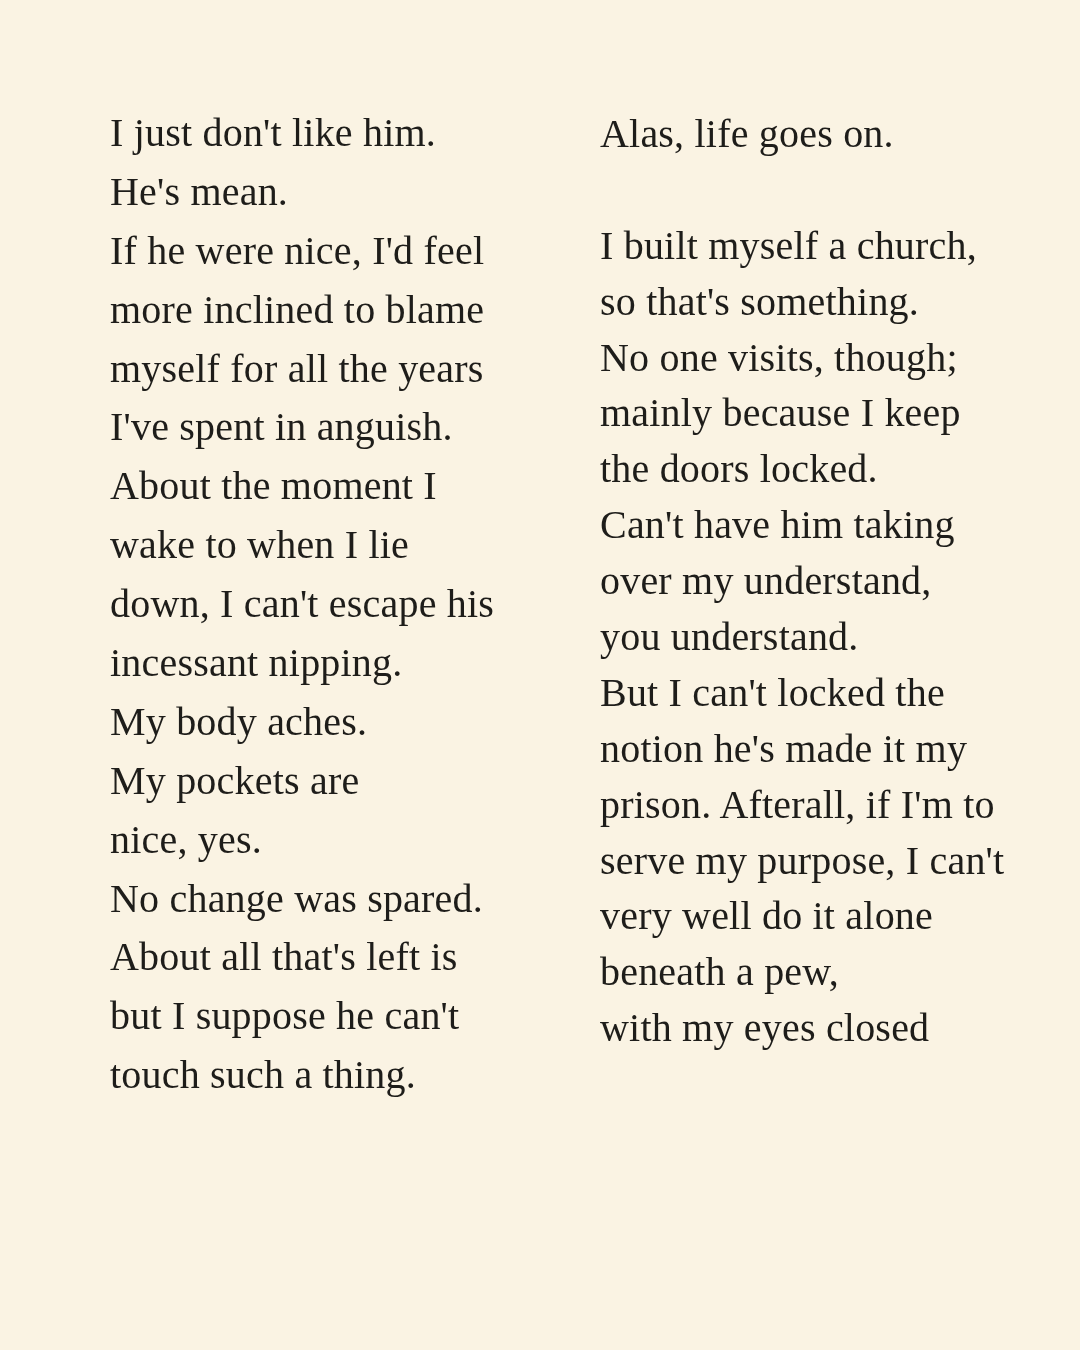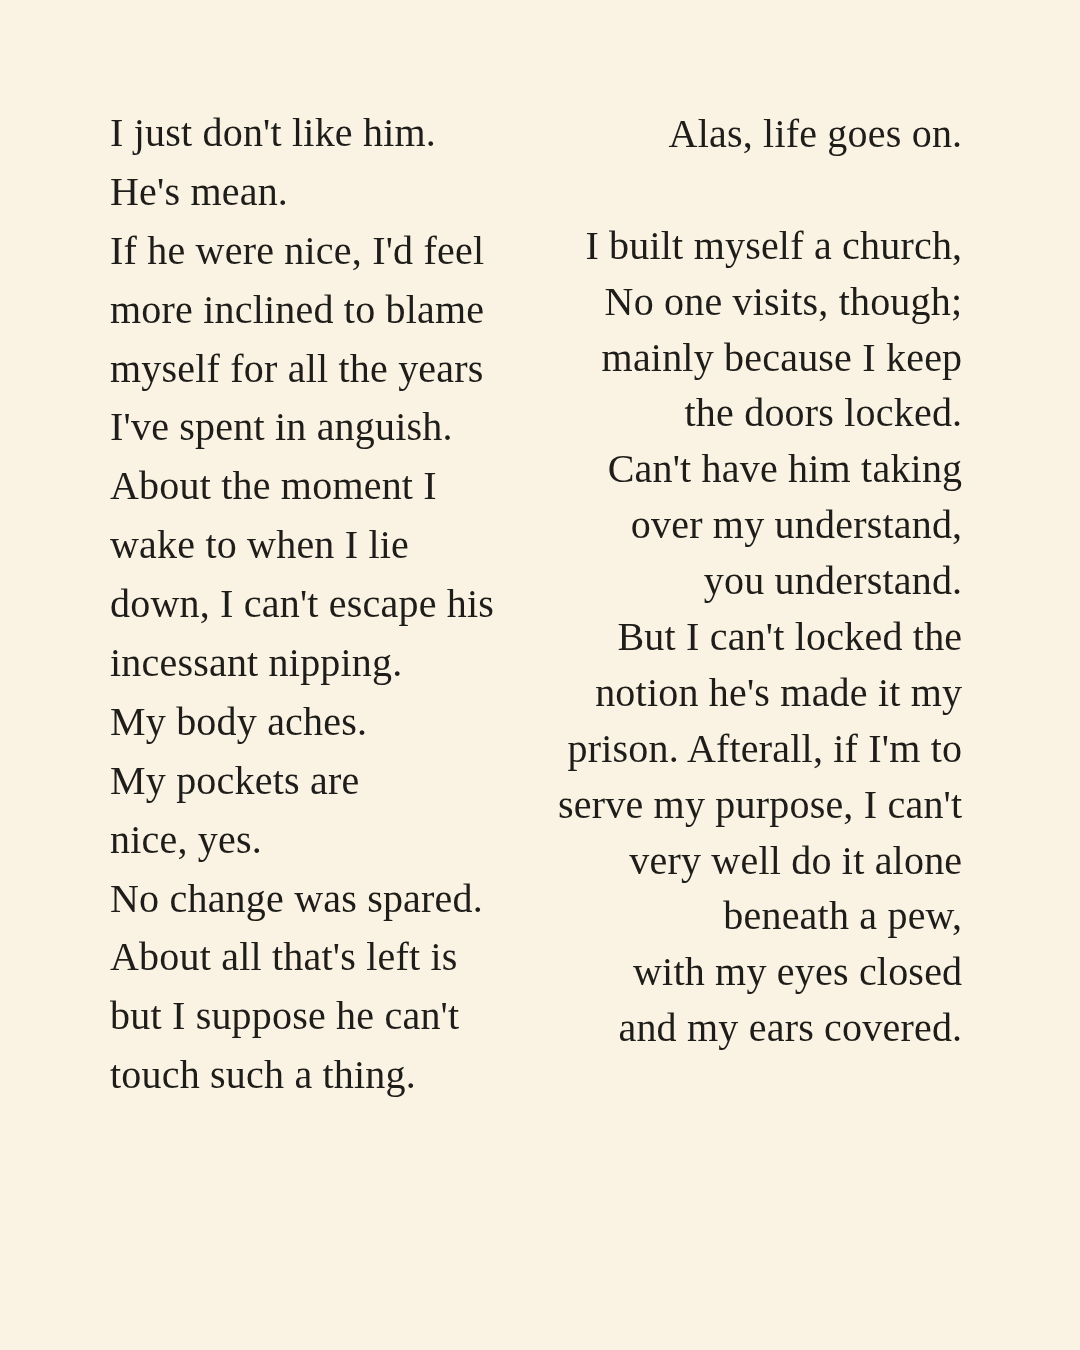--- a/index.html
+++ b/index.html
@@ -22,23 +22,22 @@
     white-space: nowrap;
     font-size: 40px;
     font-weight: 400;
     letter-spacing: 0.2px;
   }
   .col-left {
     left: 110px;
     top: 104px;
   }
   .col-right {
-    left: 558px;
+    left: 600px;
     top: 106px;
-    text-align: right;
   }
   .col-left .line {
     height: 58.9px;
     line-height: 58.9px;
   }
   .col-right .line {
     height: 55.9px;
     line-height: 55.9px;
   }
 </style>
@@ -62,28 +61,28 @@
       <div class="line">nice, yes.</div>
       <div class="line">No change was spared.</div>
       <div class="line">About all that's left is</div>
       <div class="line">but I suppose he can't</div>
       <div class="line">touch such a thing.</div>
     </section>
   <section class="col col-right">
       <div class="line">Alas, life goes on.</div>
       <div class="line">&nbsp;</div>
       <div class="line">I built myself a church,</div>
+      <div class="line">so that's something.</div>
       <div class="line">No one visits, though;</div>
       <div class="line">mainly because I keep</div>
       <div class="line">the doors locked.</div>
       <div class="line">Can't have him taking</div>
       <div class="line">over my understand,</div>
       <div class="line">you understand.</div>
       <div class="line">But I can't locked the</div>
       <div class="line">notion he's made it my</div>
       <div class="line">prison. Afterall, if I'm to</div>
       <div class="line">serve my purpose, I can't</div>
       <div class="line">very well do it alone</div>
       <div class="line">beneath a pew,</div>
       <div class="line">with my eyes closed</div>
-      <div class="line">and my ears covered.</div>
     </section>
 </main>
 
 </body></html>

